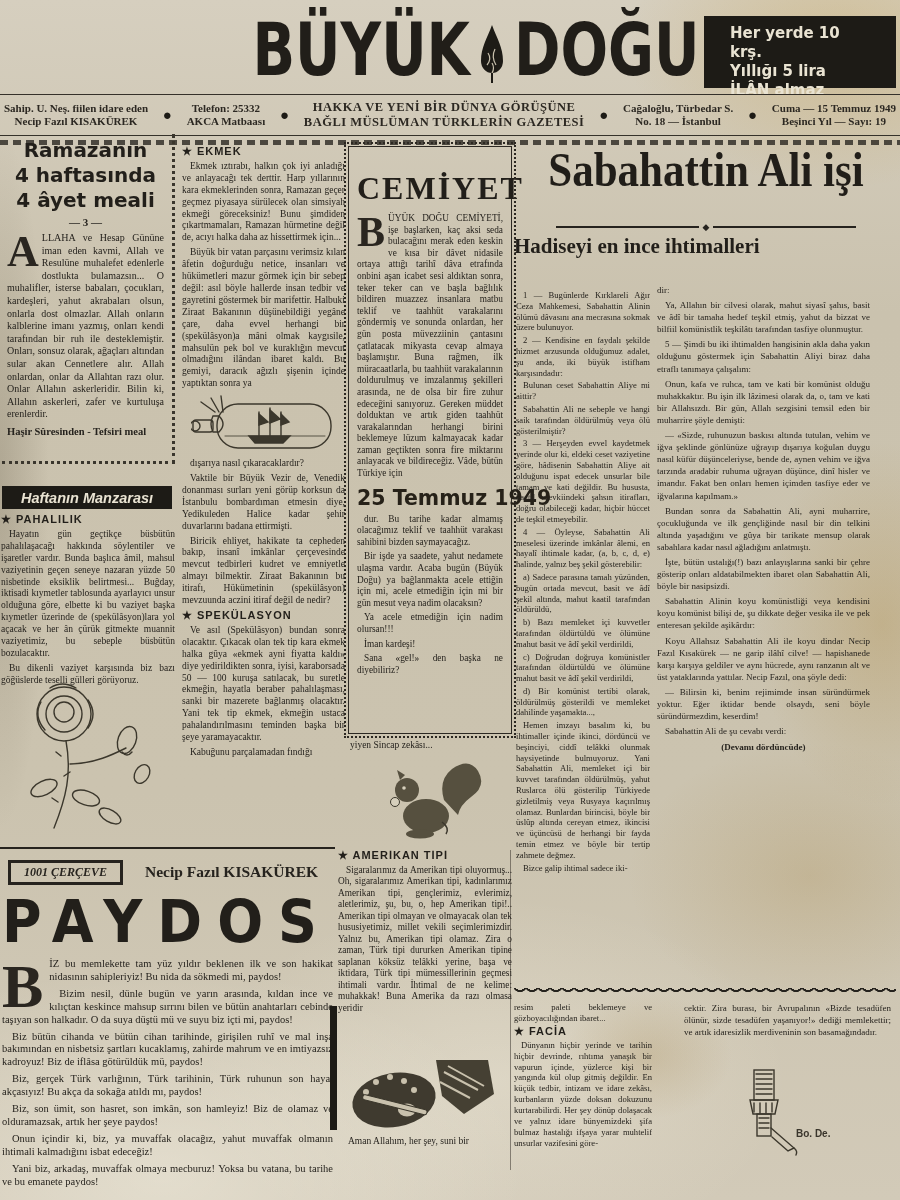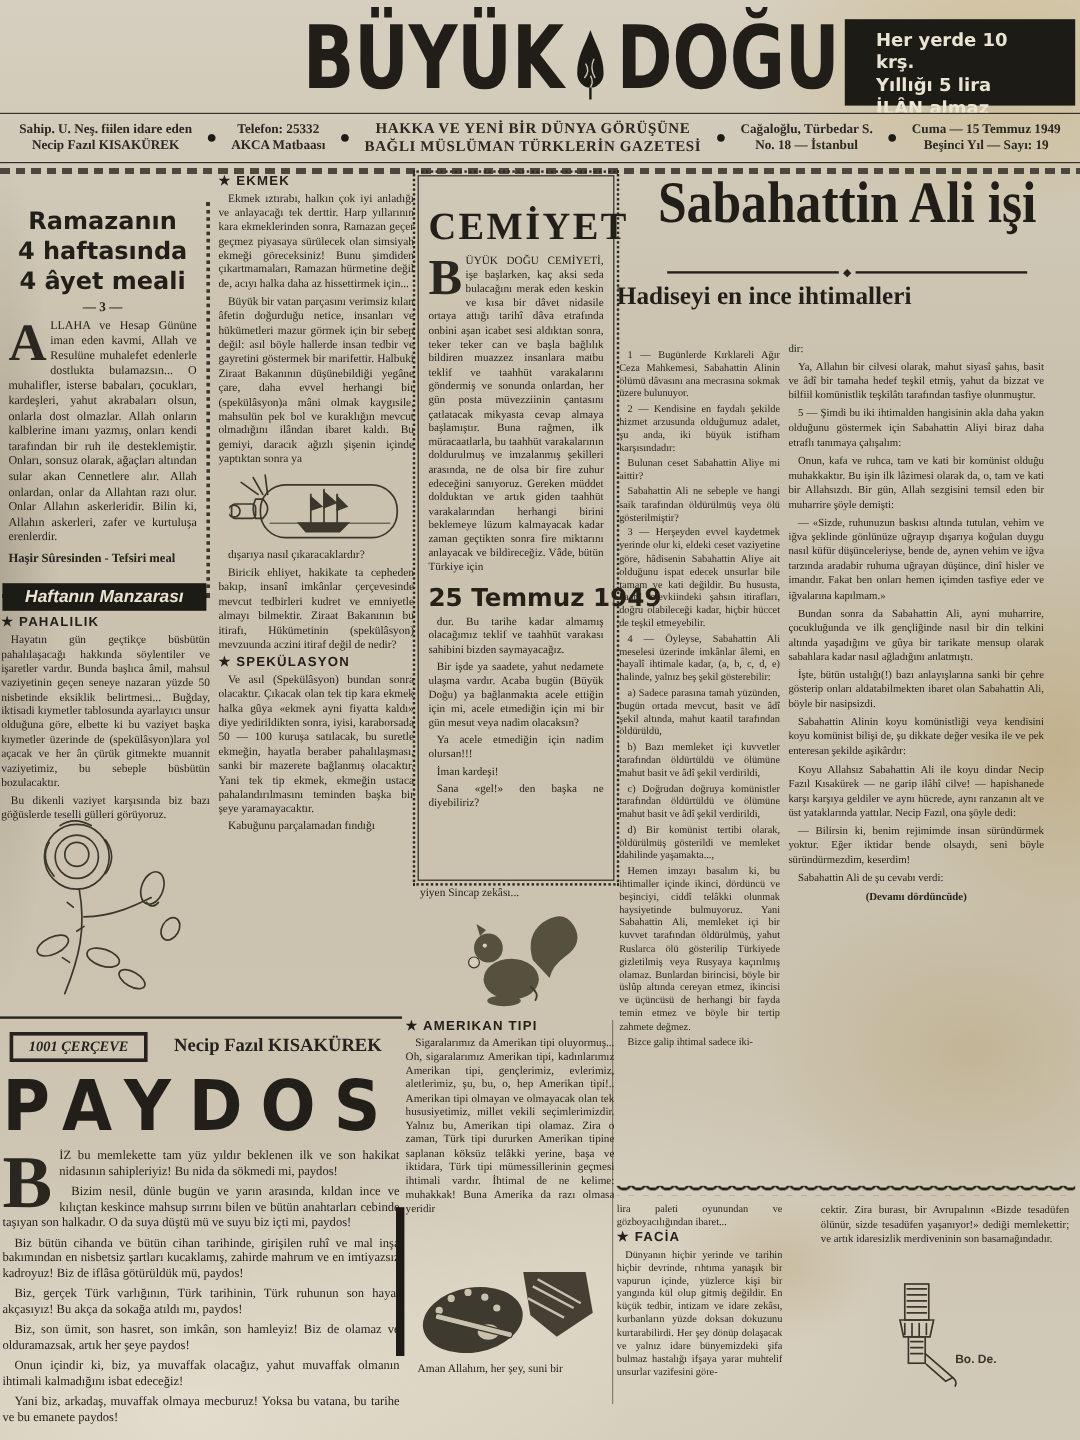--- a/index.html
+++ b/index.html
@@ -25,29 +25,29 @@
   
   .hdr-left { left:4px; top:16px; width:244px; height:72px; padding:7px 10px;
     font-family:"DejaVu Sans",sans-serif; font-weight:bold; font-size:17px; line-height:19px; letter-spacing:1px;}
   .hdr-right { left:704px; top:16px; width:192px; height:72px; padding:8px 26px;
     font-family:"DejaVu Sans",sans-serif; font-weight:bold; font-size:15px; line-height:19px;}
   .masthead { left:250px; top:8px; width:452px; height:86px; display:flex; align-items:center; justify-content:center; gap:7px;}
   .mast-word { display:inline-block; font-family:"DejaVu Sans",sans-serif; font-weight:bold;
     font-size:56px; letter-spacing:0px; color:#211e19; transform:scaleY(1.30); transform-origin:center 60%;}
   .flame-svg { width:30px; height:62px; margin-top:6px;}
   .info-row { left:0; top:94px; width:900px; height:42px; border-top:1.5px solid #35312a; border-bottom:1.5px solid #35312a;
-    display:flex; align-items:center; justify-content:space-between; padding:0 16px; font-size:11px; line-height:13px;}
+    display:flex; align-items:center; justify-content:space-between; padding:0 4px; font-size:11px; line-height:13px;}
   .info-grp { text-align:center; font-weight:bold; color:#2c2822;}
   .motto { font-size:12.5px; line-height:15px; letter-spacing:.5px;}
   .dot { font-size:15px; color:#1d1b16; }
   .dash-strip { left:0; top:140px; width:900px; height:5px;
     background:repeating-linear-gradient(90deg,#2a2721 0 8px, transparent 8px 13px); opacity:.8;}
 
   
-  .ramazan { left:2px; top:168px; width:173px; height:330px; padding:4px 8px 4px 5px;
+  .ramazan { left:2px; top:134px; width:173px; height:330px; padding:4px 8px 4px 5px;
     border-right:3px dotted #3a362d; border-bottom:3px dotted #3a362d;}
   .ram-title { font-family:"DejaVu Sans",sans-serif; font-weight:bold; font-size:20px; line-height:25px; text-align:center; color:#221f1a;}
   .ram-no { text-align:center; font-weight:bold; font-size:11px; margin:3px 0 4px;}
   .dropcap { float:left; font-weight:bold; font-family:"Liberation Serif",serif; color:#2a2620;}
   .ram-body { font-size:10px; line-height:12.6px; }
   .ram-body .dropcap { font-size:44px; line-height:36px; padding:2px 3px 0 0;}
   .ram-src { font-weight:bold; font-size:10.5px; margin-top:5px;}
   .banner { left:2px; top:486px; width:170px; height:23px; display:flex; align-items:center; justify-content:center;
     font-family:"Liberation Sans",sans-serif; font-weight:bold; font-style:italic; font-size:14.5px;}
   .starhead { font-family:"Liberation Sans",sans-serif; font-weight:bold; font-size:11px; letter-spacing:1px; margin-bottom:3px; color:#221f1a;}
@@ -218,20 +218,21 @@
           <path d="M34 42 h100" stroke-width="0.8"></path>
           <path d="M58 42 l6 7 h28 l7 -7 z" fill="#3b372c"></path>
           <line x1="68" y1="42" x2="68" y2="18"></line>
           <line x1="79" y1="42" x2="79" y2="14"></line>
           <line x1="90" y1="42" x2="90" y2="18"></line>
           <path d="M68 20 l9 8 -9 3 z M79 16 l10 9 -10 4 z M90 20 l8 8 -8 3 z" fill="#3b372c"></path>
         </g>
       </svg>
     </div>
     <p>dışarıya nasıl çıkaracaklardır?</p>
+    <p>Vaktile bir Büyük Vezir de, Venedik donanması surları yeni görüp korksun da İstanbulu bombardıman etmesin diye, Yedikuleden Halice kadar şehir duvarlarını badana ettirmişti.</p>
     <p>Biricik ehliyet, hakikate ta cepheden bakıp, insanî imkânlar çerçevesinde mevcut tedbirleri kudret ve emniyetle almayı bilmektir. Ziraat Bakanının bu itirafı, Hükümetinin (spekülâsyon) mevzuunda aczini itiraf değil de nedir?</p>
     <div class="starhead">★  SPEKÜLASYON</div>
     <p>Ve asıl (Spekülâsyon) bundan sonra olacaktır. Çıkacak olan tek tip kara ekmek halka gûya «ekmek ayni fiyatta kaldı» diye yedirildikten sonra, iyisi, karaborsada 50 — 100 kuruşa satılacak, bu suretle ekmeğin, hayatla beraber pahalılaşması, sanki bir mazerete bağlanmış olacaktır. Yani tek tip ekmek, ekmeğin ustaca pahalandırılmasını teminden başka bir şeye yaramayacaktır.</p>
     <p>Kabuğunu parçalamadan fındığı</p>
   </div>
 
   <div class="abs cemiyet">
     <div class="cem-title">CEMİYET</div>
     <div class="cem-body just">
       <span class="dropcap">B</span><span>ÜYÜK DOĞU CEMİYETİ, işe başlarken, kaç aksi seda bulacağını merak eden keskin ve kısa bir dâvet nidasile ortaya attığı tarihî dâva etrafında onbini aşan icabet sesi aldıktan sonra, teker teker can ve başla bağlılık bildiren muazzez insanlara matbu teklif ve taahhüt varakalarını göndermiş ve sonunda onlardan, her gün posta müvezziinin çantasını çatlatacak mikyasta cevap almaya başlamıştır. Buna rağmen, ilk müracaatlarla, bu taahhüt varakalarının doldurulmuş ve imzalanmış şekilleri arasında, ne de olsa bir fire zuhur edeceğini sanıyoruz. Gereken müddet dolduktan ve artık giden taahhüt varakalarından herhangi birini beklemeye lüzum kalmayacak kadar zaman geçtikten sonra fire miktarını anlayacak ve bildireceğiz. Vâde, bütün Türkiye için</span>
@@ -334,21 +335,21 @@
     <p>Sabahattin Alinin koyu komünistliği veya kendisini koyu komünist bilişi de, şu dikkate değer vesika ile ve pek enteresan şekilde aşikârdır:</p>
     <p>Koyu Allahsız Sabahattin Ali ile koyu dindar Necip Fazıl Kısakürek — ne garip ilâhî cilve! — hapishanede karşı karşıya geldiler ve aynı hücrede, aynı ranzanın alt ve üst yataklarında yattılar. Necip Fazıl, ona şöyle dedi:</p>
     <p>— Bilirsin ki, benim rejimimde insan süründürmek yoktur. Eğer iktidar bende olsaydı, seni böyle süründürmezdim, keserdim!</p>
     <p>Sabahattin Ali de şu cevabı verdi:</p>
     <div class="devami">(Devamı dördüncüde)</div>
   </div>
 
   <div class="abs wavy"></div>
 
   <div class="abs facia-colA just">
-    <p style="text-indent:0">lira paleti oyunundan ve gözboyacılığından ibaret...</p>
+    <p style="text-indent:0">resim paleti beklemeye ve gözboyacılığından ibaret...</p>
     <div class="starhead">★  FACİA</div>
     <p>Dünyanın hiçbir yerinde ve tarihin hiçbir devrinde, rıhtıma yanaşık bir vapurun içinde, yüzlerce kişi bir yangında kül olup gitmiş değildir. En küçük tedbir, intizam ve idare zekâsı, kurbanların yüzde doksan dokuzunu kurtarabilirdi. Her şey dönüp dolaşacak ve yalnız idare bünyemizdeki şifa bulmaz hastalığı ifşaya yarar muhtelif unsurlar vazifesini göre-</p>
   </div>
   <div class="abs facia-colB just">
     <p style="text-indent:0">cektir. Zira burası, bir Avrupalının «Bizde tesadüfen ölünür, sizde tesadüfen yaşanıyor!» dediği memlekettir; ve artık idaresizlik merdiveninin son basamağındadır.</p>
   </div>
 
   <div class="abs minaret-wrap">
     <svg viewBox="0 0 88 88" width="88" height="88">
       <g class="sketch" stroke-width="1.1">

